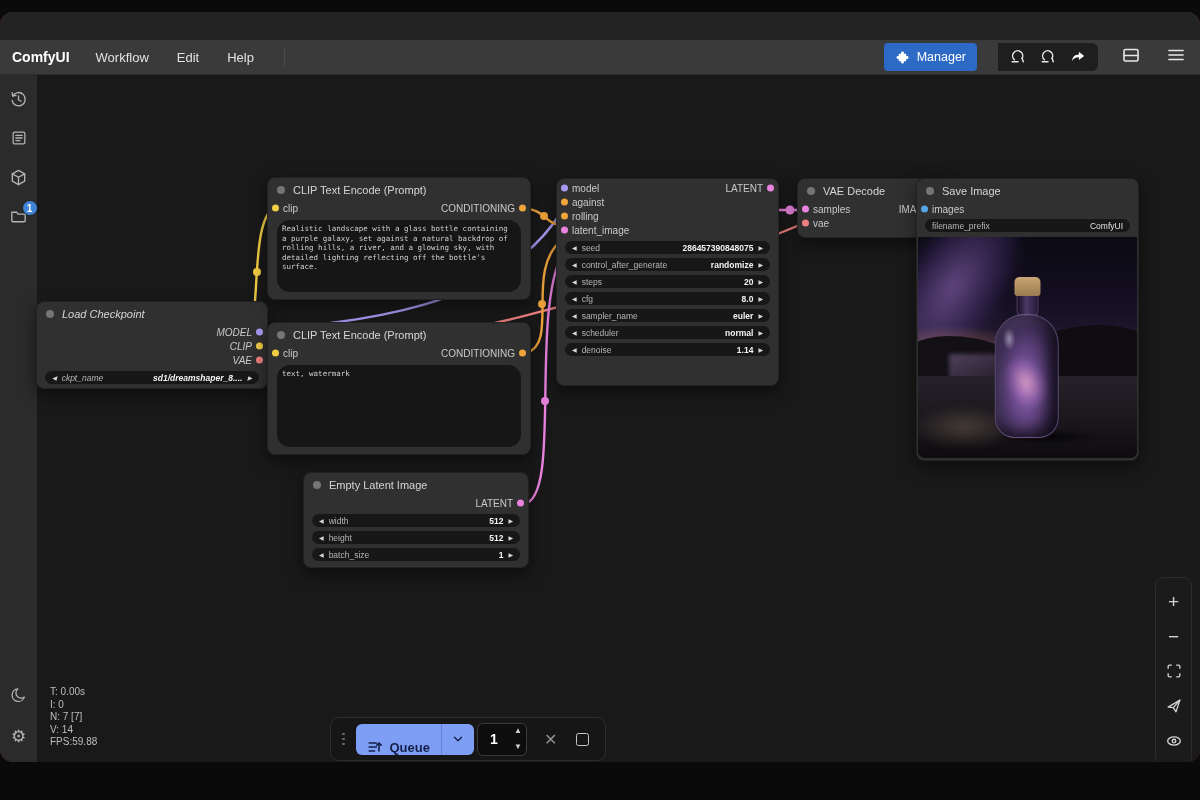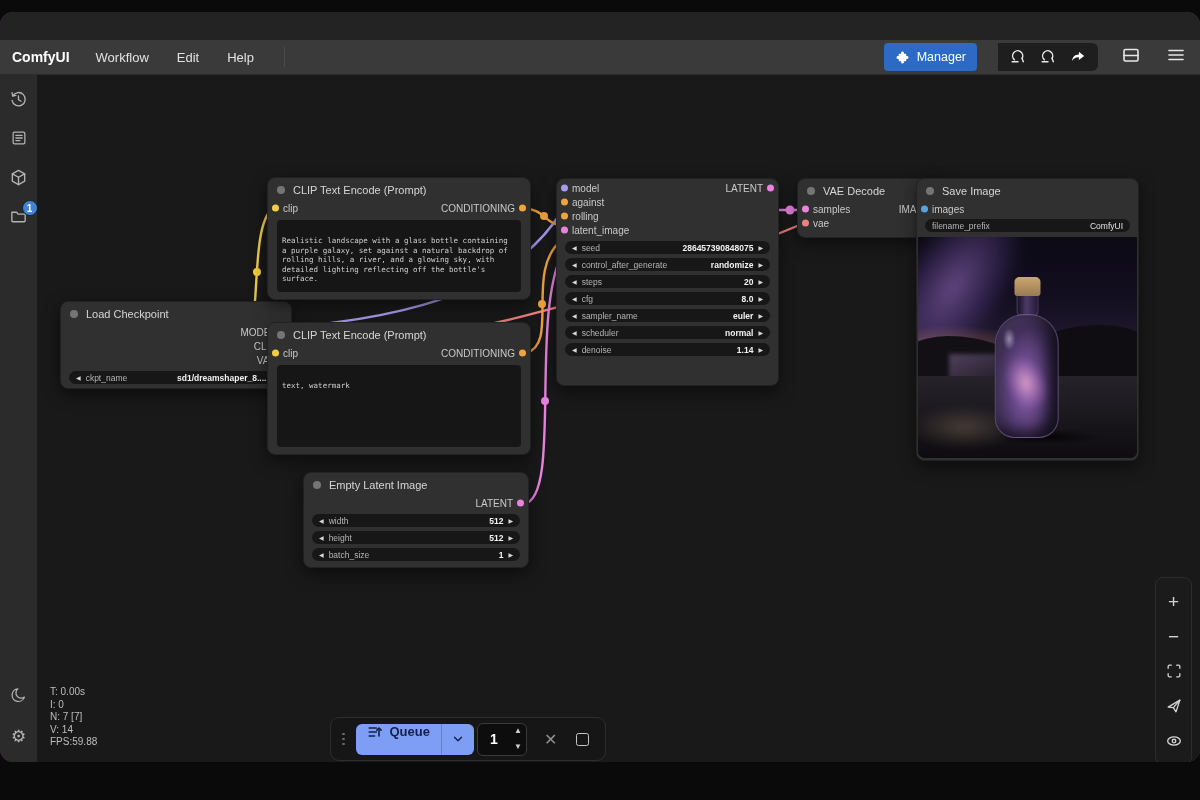--- a/index.html
+++ b/index.html
@@ -54,21 +54,21 @@
   .lbl-out { margin-left:auto; }
   .sdot { position:absolute; width:7px; height:7px; border-radius:50%; top:50%; transform:translateY(-50%); }
   .sdot.in { left:4px; } .sdot.out { right:4px; }
   .widget { height:13px; margin:4px 8px 0; border-radius:7px; background:#171717;
             display:flex; align-items:center; padding:0 7px; font-size:8.5px; overflow:hidden; }
   .widget::before { content:"\25C0"; font-size:6px; color:#d8d8d8; margin-right:5px; }
   .widget::after  { content:"\25B6"; font-size:6px; color:#d8d8d8; margin-left:5px; }
   .widget.no-arrows::before, .widget.no-arrows::after { content:none; }
   .wname { color:#b5b5b5; margin-right:auto; white-space:nowrap; }
   .wval  { color:#f2f2f2; font-weight:bold; white-space:nowrap; margin-left:8px; }
-  .ta { margin:5px 9px 0; background:#161616; border-radius:4px; padding:16px 5px;
+  .ta { margin:5px 9px 0; background:#161616; border-radius:13px; padding:4px 5px;
         font:7.5px/9.6px "DejaVu Sans Mono",monospace; color:#d0d0d0; white-space:pre-wrap; overflow:hidden; }
 
   
   .c-model{background:#a79af2} .c-clip{background:#f2cd43} .c-vae{background:#ee8080}
   .c-cond{background:#f0a43c} .c-latent{background:#ea83e0} .c-image{background:#54a4e6}
 
   
   .preview { position:relative; margin:5px 1px 1px; height:221px; border-radius:0 0 7px 7px;
              overflow:hidden; background:#0c0a13; }
   .sky { position:absolute; inset:0; height:62%;
@@ -109,21 +109,21 @@
   .stats { position:absolute; left:50px; top:674px; z-index:3; font-size:10px; line-height:12.6px; color:#bdbdbd; }
 
   
   .queuebar { position:absolute; left:330px; top:705px; width:276px; height:44px; z-index:5;
               background:#161616; border:1px solid #2e2e2e; border-radius:9px;
               display:flex; align-items:center; padding:0 11px; }
   .drag-handle { display:flex; flex-direction:column; gap:2.5px; margin-right:11px; }
   .drag-handle i { width:2.5px; height:2.5px; border-radius:50%; background:#6a6a6a; }
   .queue-btn { display:flex; align-items:stretch; height:31px; border-radius:6px; overflow:hidden;
                background:#7d9ef4; color:#15204a; }
-  .qb-main { display:flex; align-items:flex-start; gap:7px; padding:0 11px; font-size:13px; font-weight:bold; }
+  .qb-main { display:flex; align-items:flex-end; gap:7px; padding:0 11px; font-size:13px; font-weight:bold; }
   .qb-main svg { stroke:#15204a; fill:none; stroke-width:1.8; stroke-linecap:round; stroke-linejoin:round; }
   .qb-arrow { display:flex; align-items:center; padding:0 9px; border-left:1px solid rgba(21,32,74,.22); }
   .qb-arrow svg { stroke:#15204a; fill:none; stroke-width:2; stroke-linecap:round; stroke-linejoin:round; }
   .spinner { display:flex; align-items:stretch; width:50px; height:33px; margin-left:3px;
              background:#0d0d0d; border:1px solid #3a3a3a; border-radius:6px; overflow:hidden; }
   .spin-val { flex:1; display:flex; align-items:center; justify-content:center;
               color:#fff; font-size:14px; font-weight:bold; }
   .spin-btns { width:16px; display:flex; flex-direction:column; }
   .spin-btns span { flex:1; display:flex; align-items:center; justify-content:center;
                     color:#cfcfcf; font-size:8px; line-height:1; }
@@ -261,21 +261,21 @@
       <circle cx="251" cy="335" r="4" fill="#f2cd43"></circle>
       <circle cx="257" cy="260" r="4" fill="#f2cd43"></circle>
       <circle cx="257" cy="339" r="3.5" fill="#f2cd43"></circle>
       <circle cx="544" cy="204" r="4" fill="#f0a43c"></circle>
       <circle cx="542" cy="292" r="4" fill="#f0a43c"></circle>
       <circle cx="545" cy="389" r="4" fill="#ea83e0"></circle>
       <circle cx="790" cy="198" r="4.5" fill="#ea83e0"></circle>
       <circle cx="954" cy="197" r="4.5" fill="#54a4e6"></circle>
     </svg>
 
-    <div class="node" style="left:60px; top:289px; width:232px; height:88px;">
+    <div class="node" style="left:36px; top:289px; width:232px; height:88px;font-style:italic;">
       <div class="node-header">
         <span class="hdot"></span>
         <span class="ntitle">Load Checkpoint</span>
       </div>
       <div class="row">
           <span class="lbl-out">MODEL</span>
           <span class="sdot out c-model"></span>
         </div>
       <div class="row">
           <span class="lbl-out">CLIP</span>

